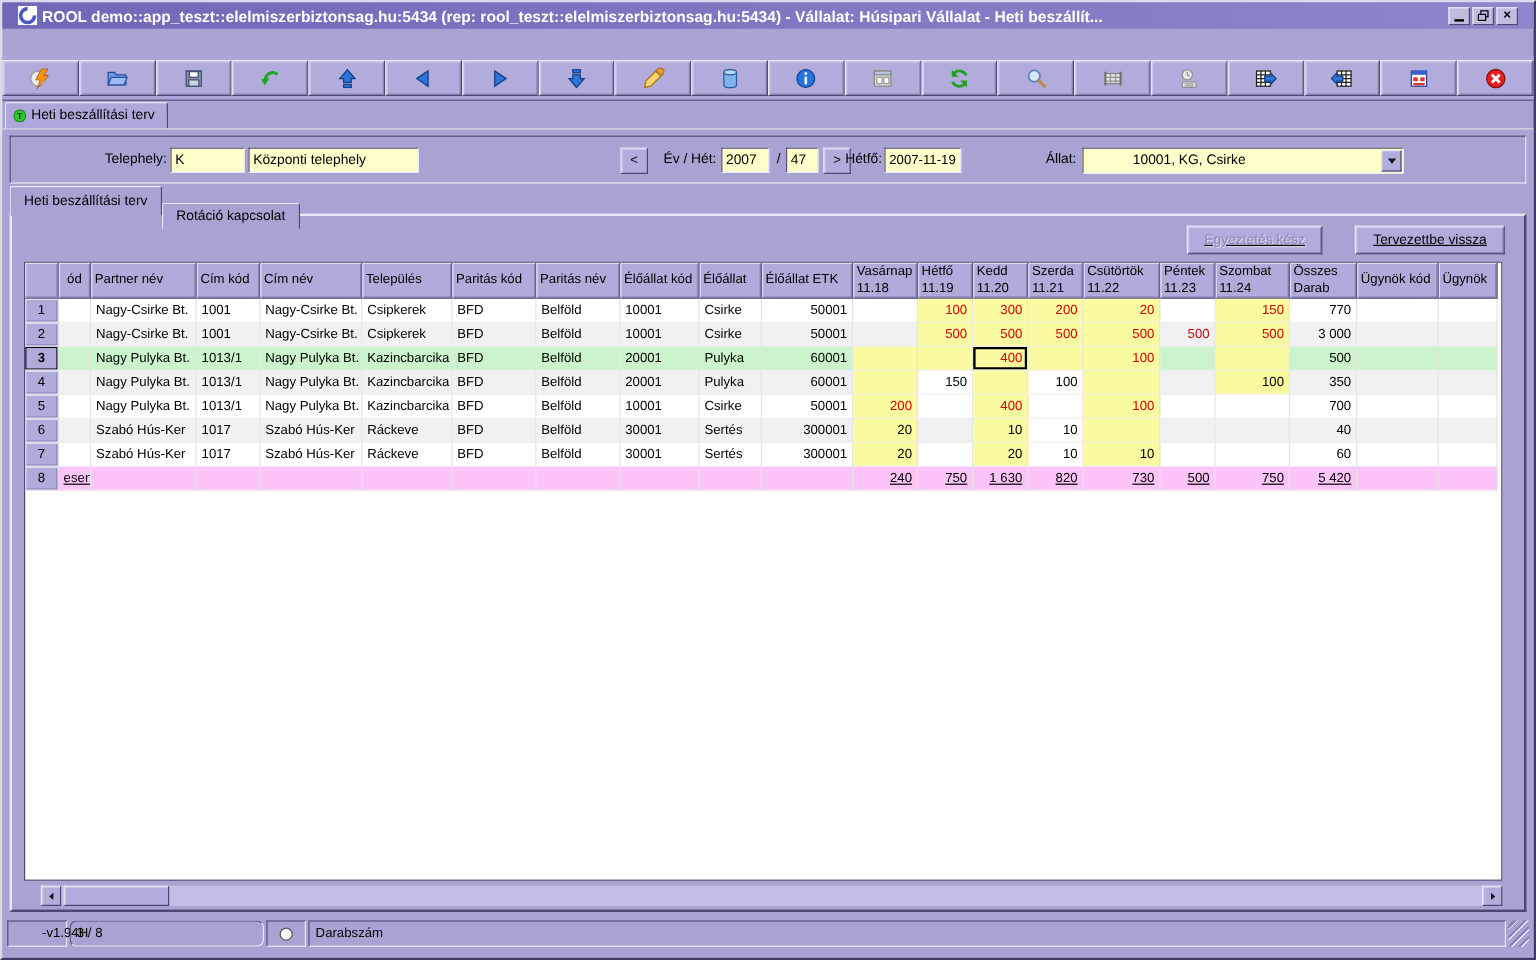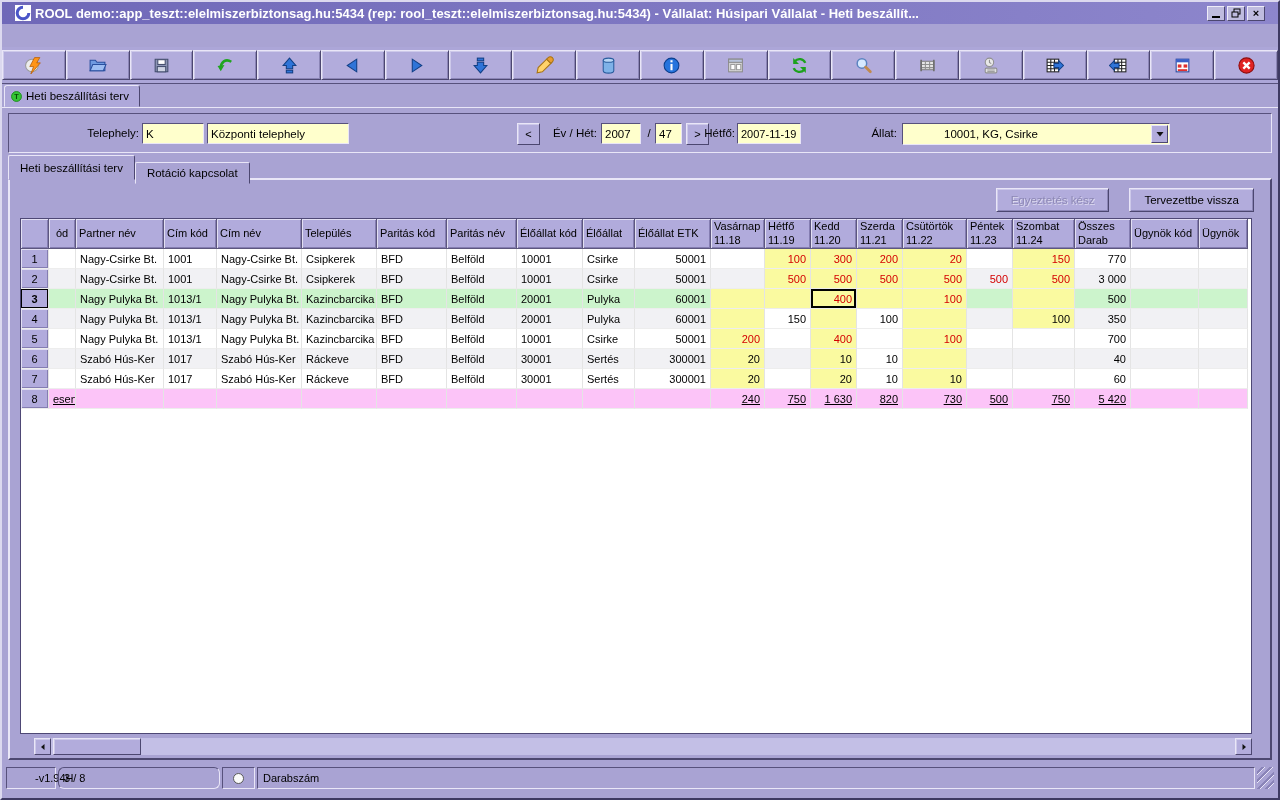--- a/index.html
+++ b/index.html
@@ -63,30 +63,30 @@
   .dropdown { position:absolute; top:9px; height:22px; background:#ffffcc;
               border:1px solid; border-color:#57517c #e9e6f7 #e9e6f7 #57517c;
               display:flex; align-items:center; }
   .dd-value { flex:1; padding:0 4px; font-size:11.5px; white-space:nowrap; overflow:hidden; }
   .dd-btn { width:17px; height:18px; margin-right:1px; background:#b2acdc;
             border:1px solid; border-color:#e9e6f7 #4c4770 #4c4770 #e9e6f7;
             display:flex; align-items:center; justify-content:center; flex:none; }
 
   
   .innertabs { position:absolute; top:47px; left:6px; height:25px; display:flex; z-index:2; }
-  .itab { height:22px; margin-top:7px; padding:0 11px; background:#a9a3d3; font-size:11.5px;
+  .itab { height:22px; margin-top:14px; padding:0 11px; background:#a9a3d3; font-size:11.5px;
           border:1px solid; border-color:#e9e6f7 #4c4770 #a9a3d3 #e9e6f7;
           border-radius:2px 2px 0 0; display:flex; align-items:center; }
   .itab.active { height:25px; margin-top:0; z-index:3; }
 
   
   .innerpanel { position:absolute; top:70px; left:6px; right:6px; height:582px;
                 background:#a9a3d3; border:2px solid;
                 border-color:#e9e6f7 #4c4770 #4c4770 #e9e6f7; }
-  .actionbtns { position:absolute; top:8px; right:16px; display:flex; gap:20px; }
+  .actionbtns { position:absolute; top:8px; right:16px; display:flex; gap:27px;text-decoration:underline; }
   .pushbtn { height:24px; padding:0 14px; font-size:11.5px; background:#b2acdc;
              border:1px solid; border-color:#e9e6f7 #4c4770 #4c4770 #e9e6f7;
              box-shadow:inset 1px 1px 0 #cdc9ea, inset -1px -1px 0 #8b85b6;
              font-family:"Liberation Sans",sans-serif; }
   .pushbtn.disabled { color:#8d88b5; text-shadow:1px 1px 0 #dcd9ef; }
 
   
   .gridwrap { position:absolute; top:38px; left:10px; right:18px; bottom:24px;
               background:#fff; border:1px solid #4e4875; overflow:hidden; }
   table.grid { border-collapse:separate; border-spacing:0; table-layout:fixed;

